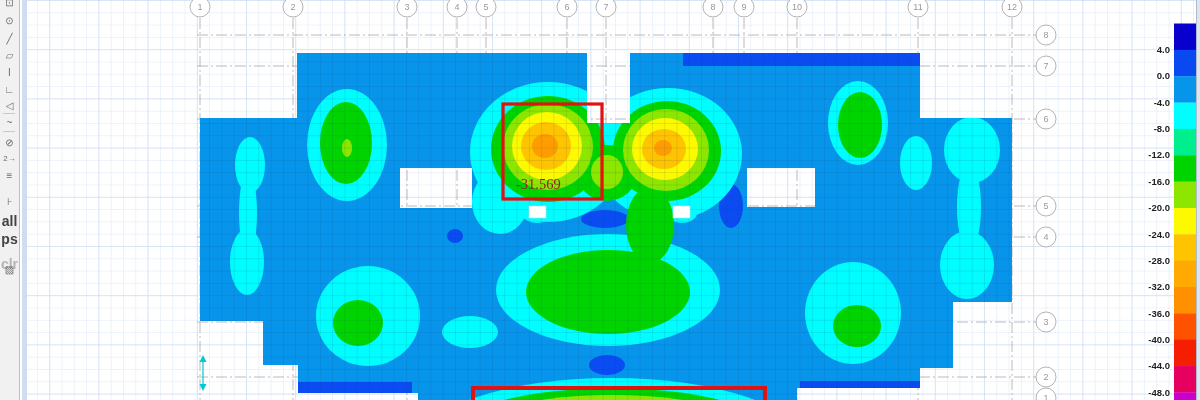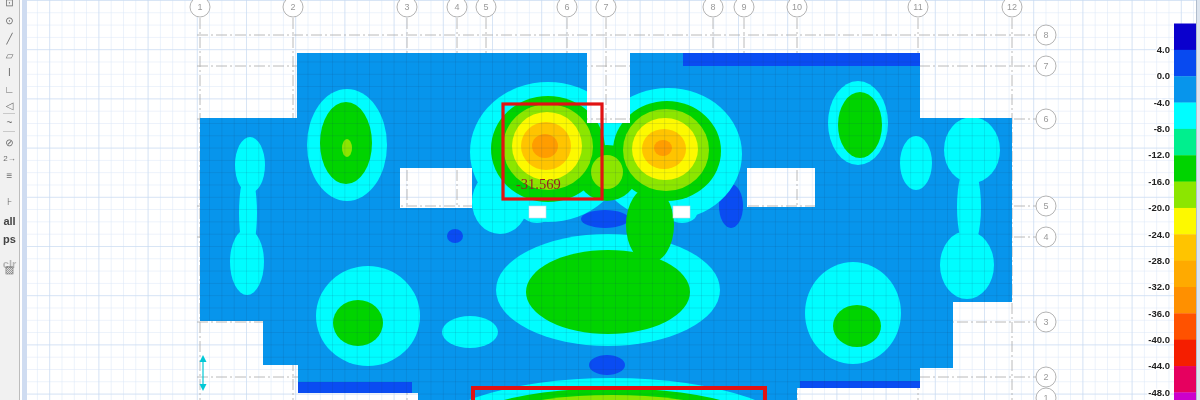--- a/index.html
+++ b/index.html
@@ -2,21 +2,21 @@
 <html><head>
 <meta charset="utf-8">
 <style>
   html,body{margin:0;padding:0;background:#fff;}
   .screen{position:relative;width:1200px;height:400px;overflow:hidden;background:#ffffff;
           font-family:"Liberation Sans",sans-serif;}
   .toolbar{position:absolute;left:0;top:0;width:19px;height:400px;background:#f1f1f1;
            border-right:1px solid #bdbdbd;z-index:5;}
   .tb-item{position:absolute;left:0;width:19px;height:15px;text-align:center;color:#6b6b6b;
            font-size:10px;line-height:14px;cursor:default;user-select:none;}
-  .tb-item.txt{font-size:11px;font-weight:bold;color:#444;}
+  .tb-item.txt{font-size:14px;font-weight:bold;color:#444;}
   .tb-item.muted{color:#b5b5b5;}
   .tb-sep{position:absolute;left:3px;width:12px;height:1px;background:#c9c9c9;}
   .canvas-edge-white{position:absolute;left:20px;top:0;width:2px;height:400px;background:#ffffff;}
   .canvas-edge{position:absolute;left:22px;top:0;width:5px;height:400px;background:#cfdcf1;}
   svg text{font-family:"Liberation Sans",sans-serif;}
   .serif{font-family:"Liberation Serif",serif;}
 </style>
 </head>
 <body>
 

